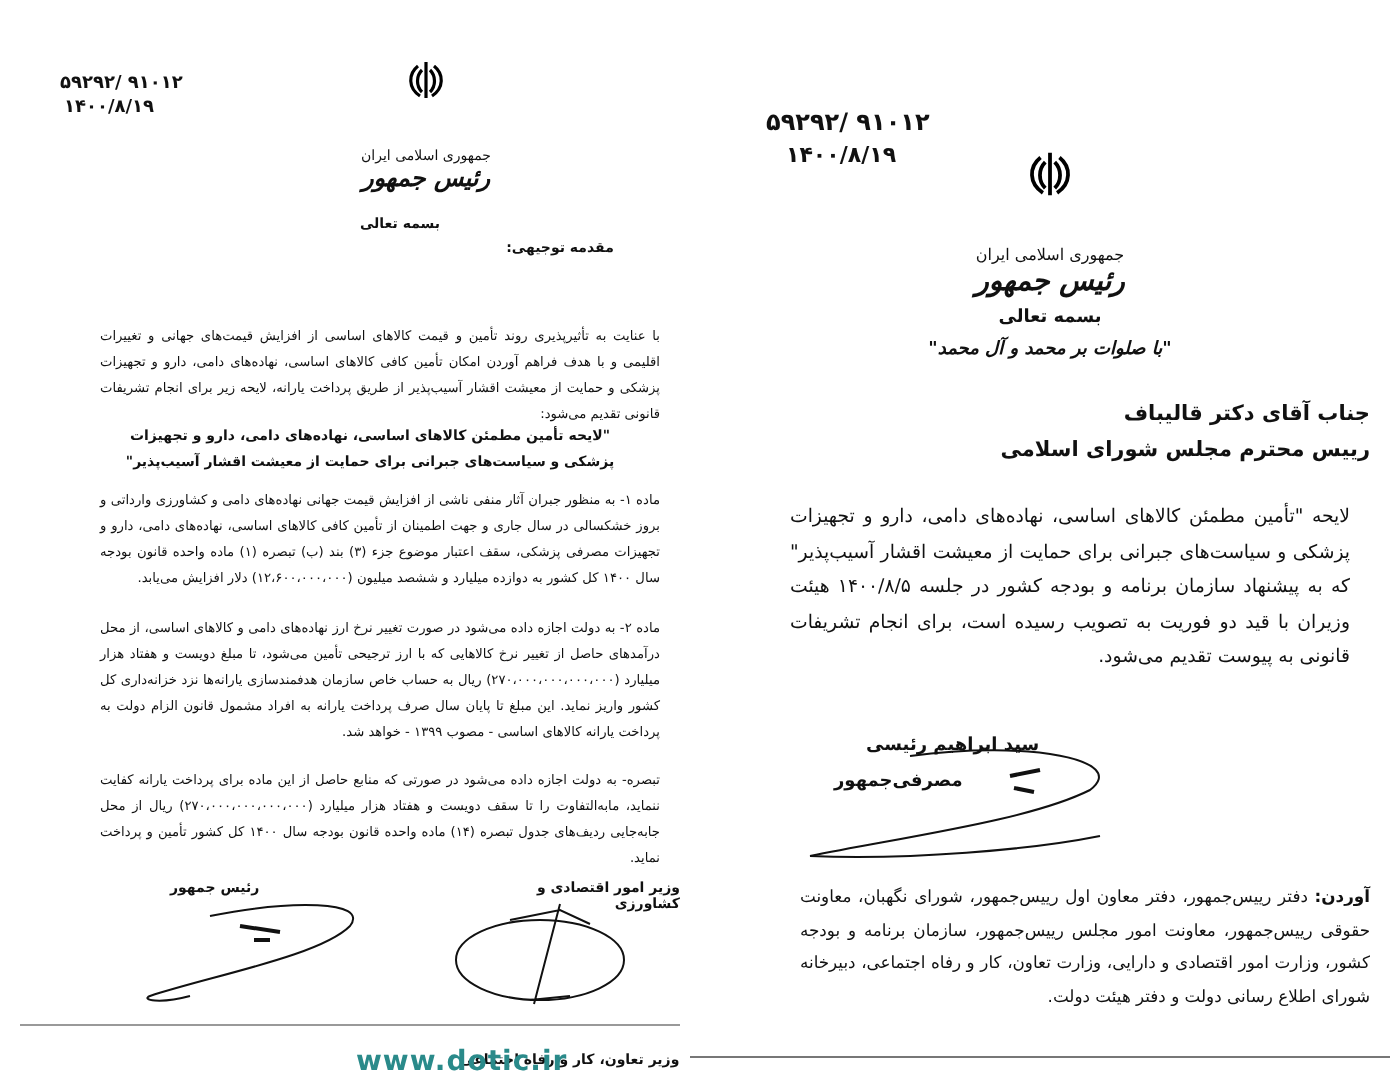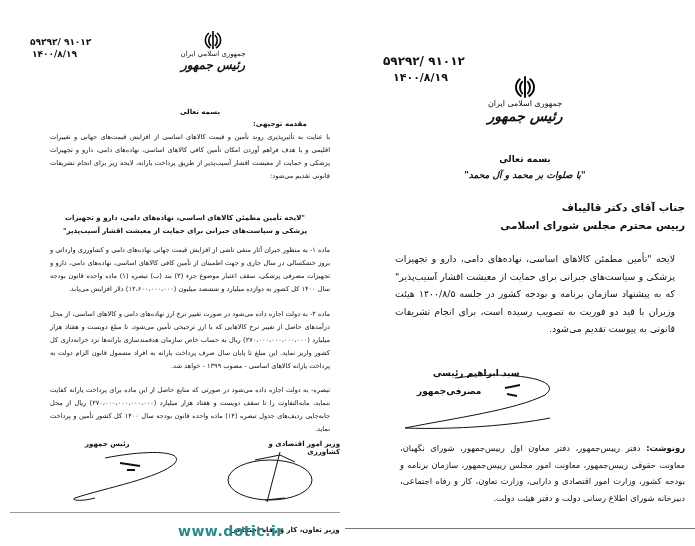--- a/index.html
+++ b/index.html
@@ -6,21 +6,21 @@
   body { width:695px; height:546px; position:relative; overflow:hidden;
          font-family:"DejaVu Sans", sans-serif; color:#111; }
   .page { position:absolute; top:0; height:546px; background:#fff; }
   #page-left { left:0; width:340px; }
   #page-right { left:345px; width:350px; }
   .abs { position:absolute; }
   .num { font-family:"DejaVu Sans", sans-serif; font-size:10px; font-weight:bold; direction:ltr; }
   .rtl { direction:rtl; text-align:justify; }
   .emblem { text-align:center; }
   .emblem svg { display:block; margin:0 auto; }
-  .emblem .t1 { font-size:7px; font-family:"DejaVu Serif", serif; }
+  .emblem .t1 { font-size:7px; font-family:"DejaVu Serif", serif;margin-top:24px; }
   .emblem .t2 { font-size:12px; font-family:"DejaVu Serif", serif; font-weight:bold; font-style:italic; }
   .small { font-size:6.6px; line-height:13px; }
   .bold { font-weight:bold; }
   .right-body { font-size:9.4px; line-height:17.5px; }
   .hr { position:absolute; height:1px; background:#999; }
   .footer-url { position:absolute; left:178px; top:523px; font-size:14px; color:#2a8a8a;
                 font-family:"DejaVu Sans", sans-serif; letter-spacing:0.5px;font-weight:bold; }
   .sig { position:absolute; }
 </style>
 </head>
@@ -35,21 +35,21 @@
       <path d="M11 1 L11 19 M7 3 C2 7 2 14 8 18 M15 3 C20 7 20 14 14 18 M9 5 C6 8 6 13 9 16 M13 5 C16 8 16 13 13 16" stroke="#000" stroke-width="1.6" fill="none"></path>
     </svg>
     <div class="t1">جمهوری اسلامی ایران</div>
     <div class="t2">رئیس جمهور</div>
   </div>
 
   <div class="abs bold" style="left:150px;top:108px;width:100px;text-align:center;font-size:7px;direction:rtl;">بسمه تعالی</div>
 
   <div class="abs bold" style="left:230px;top:120px;width:100px;text-align:center;font-size:7px;direction:rtl;">مقدمه توجیهی:</div>
 
-  <div class="abs rtl small" style="left:50px;top:131px;width:280px;">با عنایت به تأثیرپذیری روند تأمین و قیمت کالاهای اساسی از افزایش قیمت‌های جهانی و تغییرات اقلیمی و با هدف فراهم آوردن امکان تأمین کافی کالاهای اساسی، نهاده‌های دامی، دارو و تجهیزات پزشکی و حمایت از معیشت اقشار آسیب‌پذیر از طریق پرداخت یارانه، لایحه زیر برای انجام تشریفات قانونی تقدیم می‌شود:</div>
+  <div class="abs rtl small" style="left:50px;top:162px;width:280px;">با عنایت به تأثیرپذیری روند تأمین و قیمت کالاهای اساسی از افزایش قیمت‌های جهانی و تغییرات اقلیمی و با هدف فراهم آوردن امکان تأمین کافی کالاهای اساسی، نهاده‌های دامی، دارو و تجهیزات پزشکی و حمایت از معیشت اقشار آسیب‌پذیر از طریق پرداخت یارانه، لایحه زیر برای انجام تشریفات قانونی تقدیم می‌شود:</div>
 
   <div class="abs bold small" style="left:60px;top:212px;width:250px;text-align:center;direction:rtl;font-size:7px;">"لایحه تأمین مطمئن کالاهای اساسی، نهاده‌های دامی، دارو و تجهیزات پزشکی و سیاست‌های جبرانی برای حمایت از معیشت اقشار آسیب‌پذیر"</div>
 
   <div class="abs rtl small" style="left:50px;top:244px;width:280px;">ماده ۱- به منظور جبران آثار منفی ناشی از افزایش قیمت جهانی نهاده‌های دامی و کشاورزی وارداتی و بروز خشکسالی در سال جاری و جهت اطمینان از تأمین کافی کالاهای اساسی، نهاده‌های دامی، دارو و تجهیزات مصرفی پزشکی، سقف اعتبار موضوع جزء (۳) بند (ب) تبصره (۱) ماده واحده قانون بودجه سال ۱۴۰۰ کل کشور به دوازده میلیارد و ششصد میلیون (۱۲،۶۰۰،۰۰۰،۰۰۰) دلار افزایش می‌یابد.</div>
 
   <div class="abs rtl small" style="left:50px;top:308px;width:280px;">ماده ۲- به دولت اجازه داده می‌شود در صورت تغییر نرخ ارز نهاده‌های دامی و کالاهای اساسی، از محل درآمدهای حاصل از تغییر نرخ کالاهایی که با ارز ترجیحی تأمین می‌شود، تا مبلغ دویست و هفتاد هزار میلیارد (۲۷۰،۰۰۰،۰۰۰،۰۰۰،۰۰۰) ریال به حساب خاص سازمان هدفمندسازی یارانه‌ها نزد خزانه‌داری کل کشور واریز نماید. این مبلغ تا پایان سال صرف پرداخت یارانه به افراد مشمول قانون الزام دولت به پرداخت یارانه کالاهای اساسی - مصوب ۱۳۹۹ - خواهد شد.</div>
 
   <div class="abs rtl small" style="left:50px;top:384px;width:280px;">تبصره- به دولت اجازه داده می‌شود در صورتی که منابع حاصل از این ماده برای پرداخت یارانه کفایت ننماید، مابه‌التفاوت را تا سقف دویست و هفتاد هزار میلیارد (۲۷۰،۰۰۰،۰۰۰،۰۰۰،۰۰۰) ریال از محل جابه‌جایی ردیف‌های جدول تبصره (۱۴) ماده واحده قانون بودجه سال ۱۴۰۰ کل کشور تأمین و پرداخت نماید.</div>
 
   <div class="abs bold" style="left:85px;top:440px;font-size:7px;direction:rtl;">رئیس جمهور</div>
@@ -91,20 +91,20 @@
   <div class="abs bold" style="left:60px;top:368px;font-size:9px;direction:rtl;margin-left:28px;">سید ابراهیم رئیسی</div>
   <div class="abs bold" style="left:72px;top:386px;font-size:9px;direction:rtl;">مصرفی‌جمهور</div>
 
   <svg class="sig" style="left:50px;top:370px;" width="170" height="60" viewBox="0 0 170 60">
     <path d="M60 8 C120 0 170 10 150 25 C120 40 60 48 10 58" stroke="#111" stroke-width="1" fill="none"></path>
     <path d="M10 58 C60 60 120 55 155 48" stroke="#111" stroke-width="1" fill="none"></path>
     <path d="M110 18 L125 15 M112 24 L122 26" stroke="#111" stroke-width="2" fill="none"></path>
   </svg>
 
   <div class="abs rtl right-body" style="left:55px;top:440px;width:285px;font-size:8.4px;line-height:16.5px;">
-    <span class="bold">رونوشت:</span>
+    <span class="bold">آوردن:</span>
     <span>دفتر رییس‌جمهور، دفتر معاون اول رییس‌جمهور، شورای نگهبان، معاونت حقوقی رییس‌جمهور، معاونت امور مجلس رییس‌جمهور، سازمان برنامه و بودجه کشور، وزارت امور اقتصادی و دارایی، وزارت تعاون، کار و رفاه اجتماعی، دبیرخانه شورای اطلاع رسانی دولت و دفتر هیئت دولت.</span>
   </div>
 
   <div class="hr" style="left:0px;top:528px;width:350px;background:#777;"></div>
 </div>
 
 <div class="footer-url">www.dotic.ir</div>
 
 </body></html>

